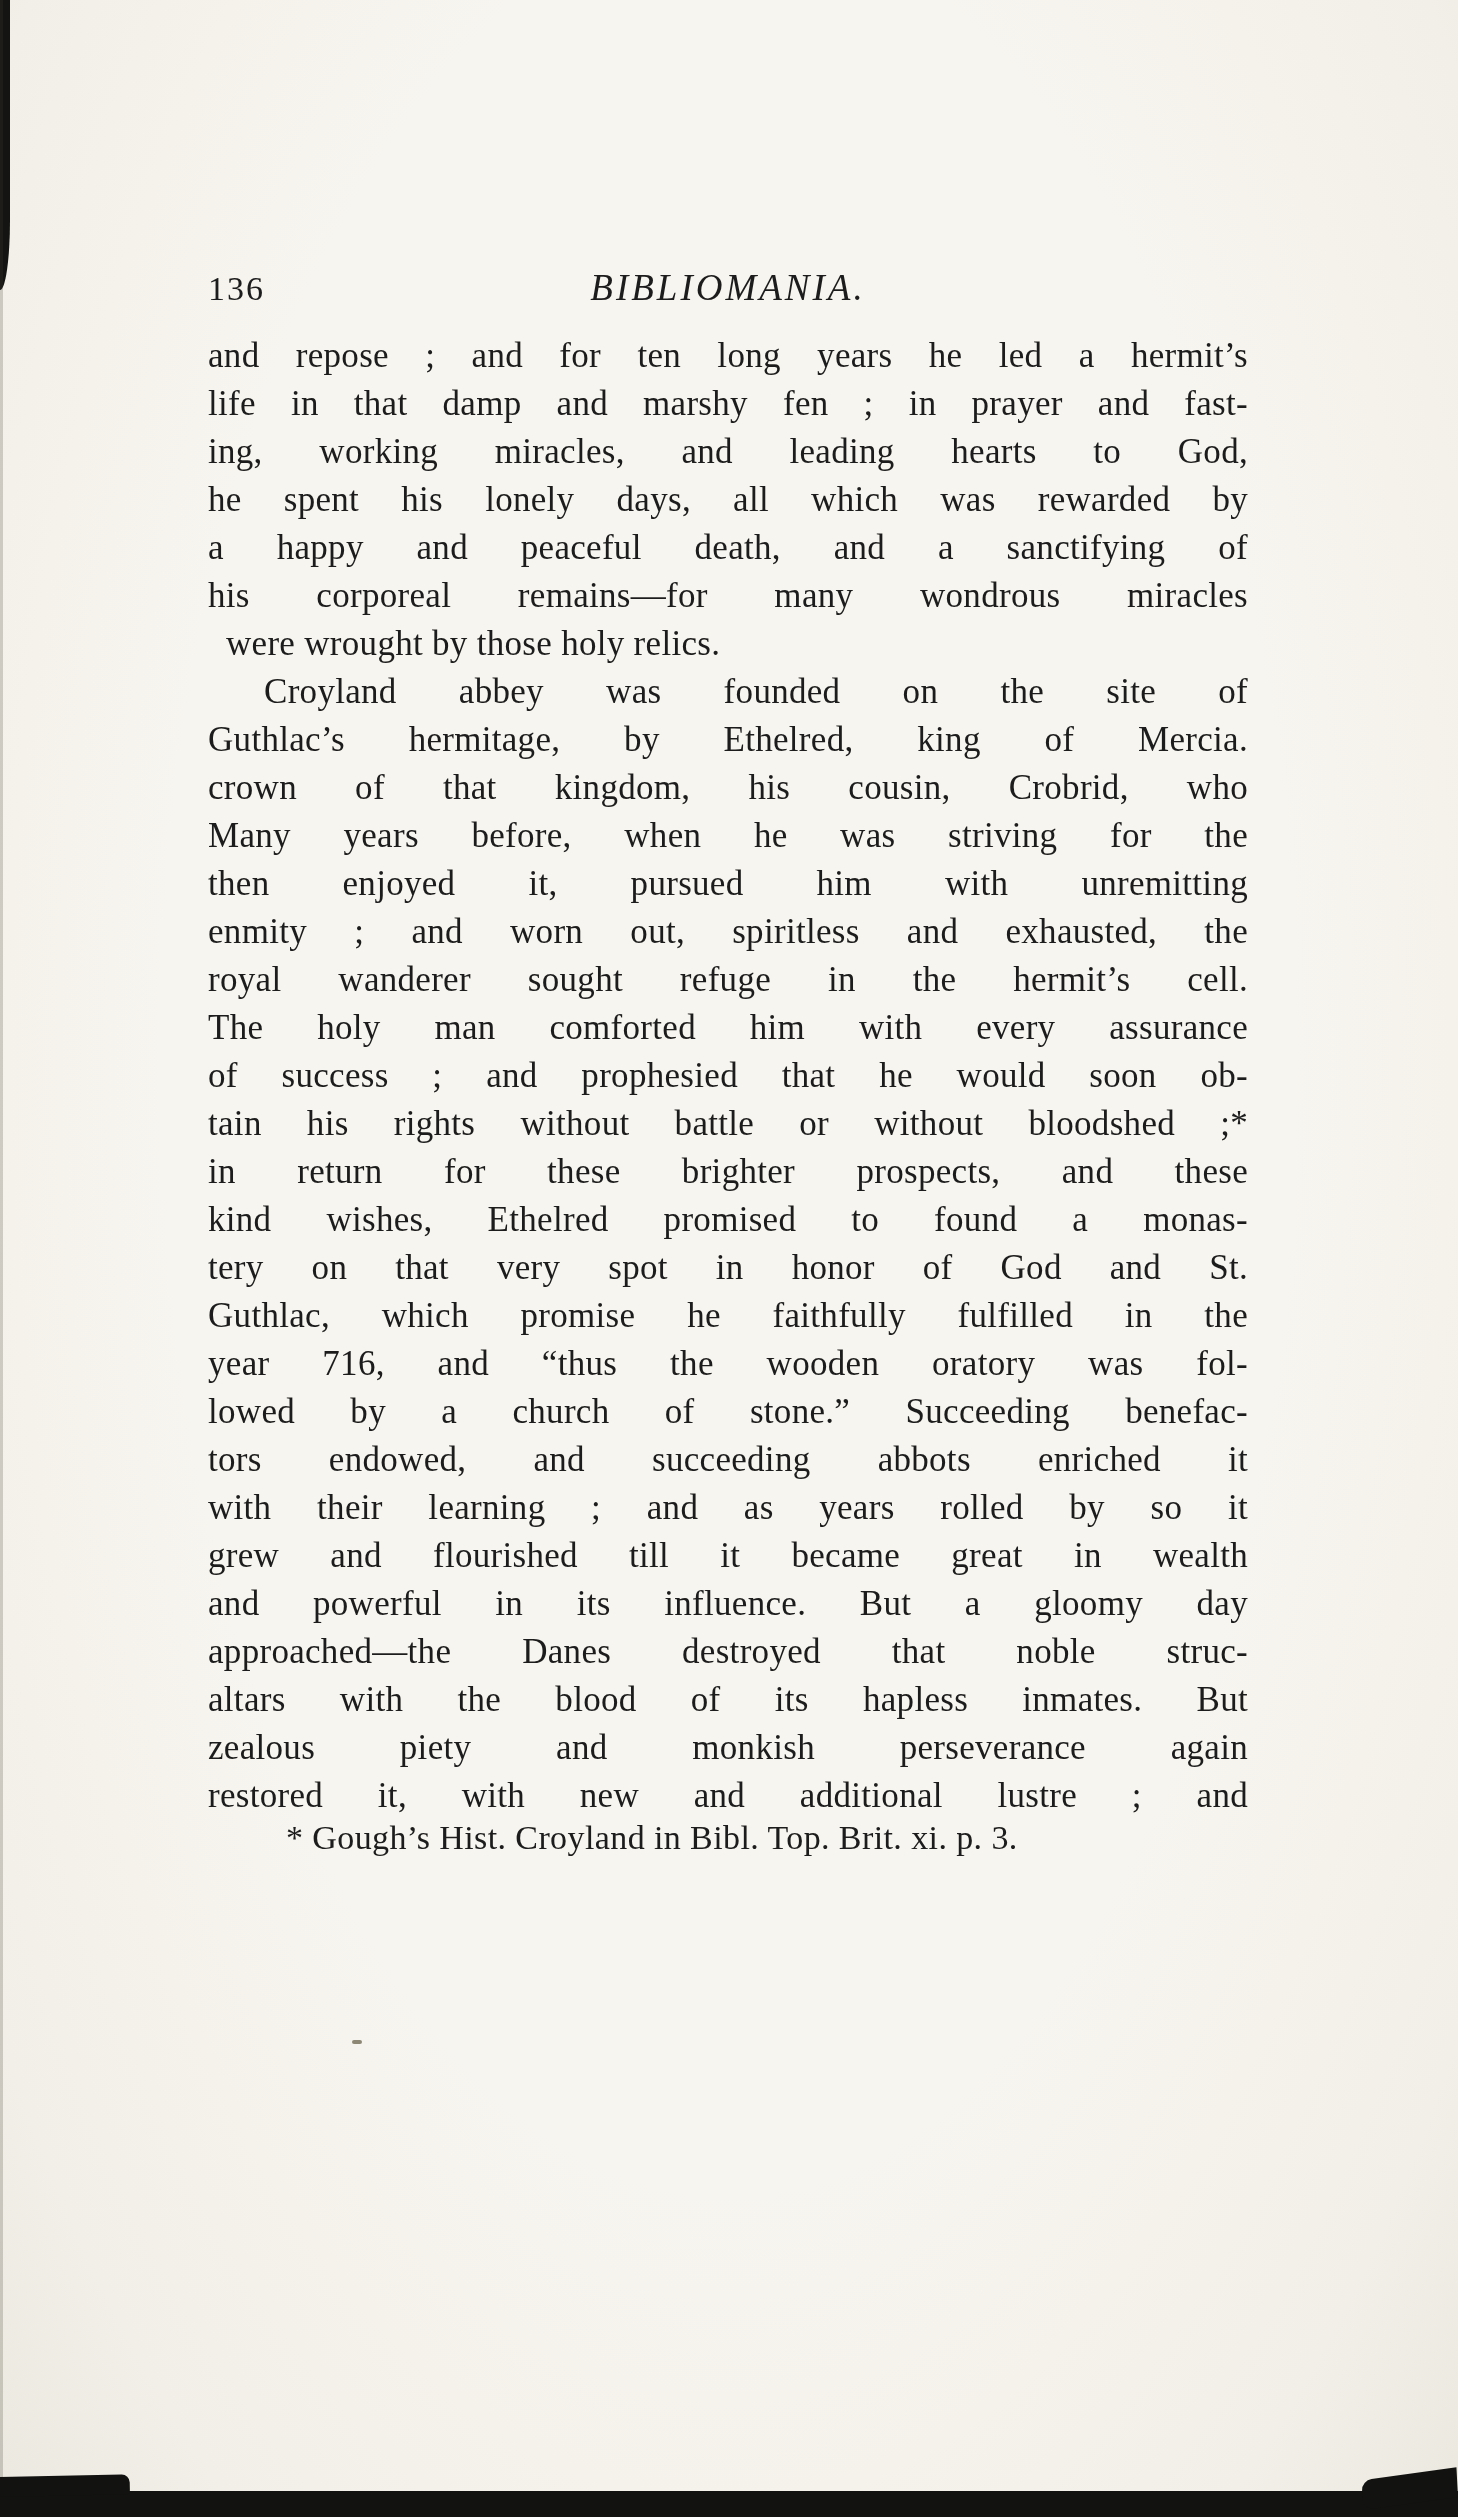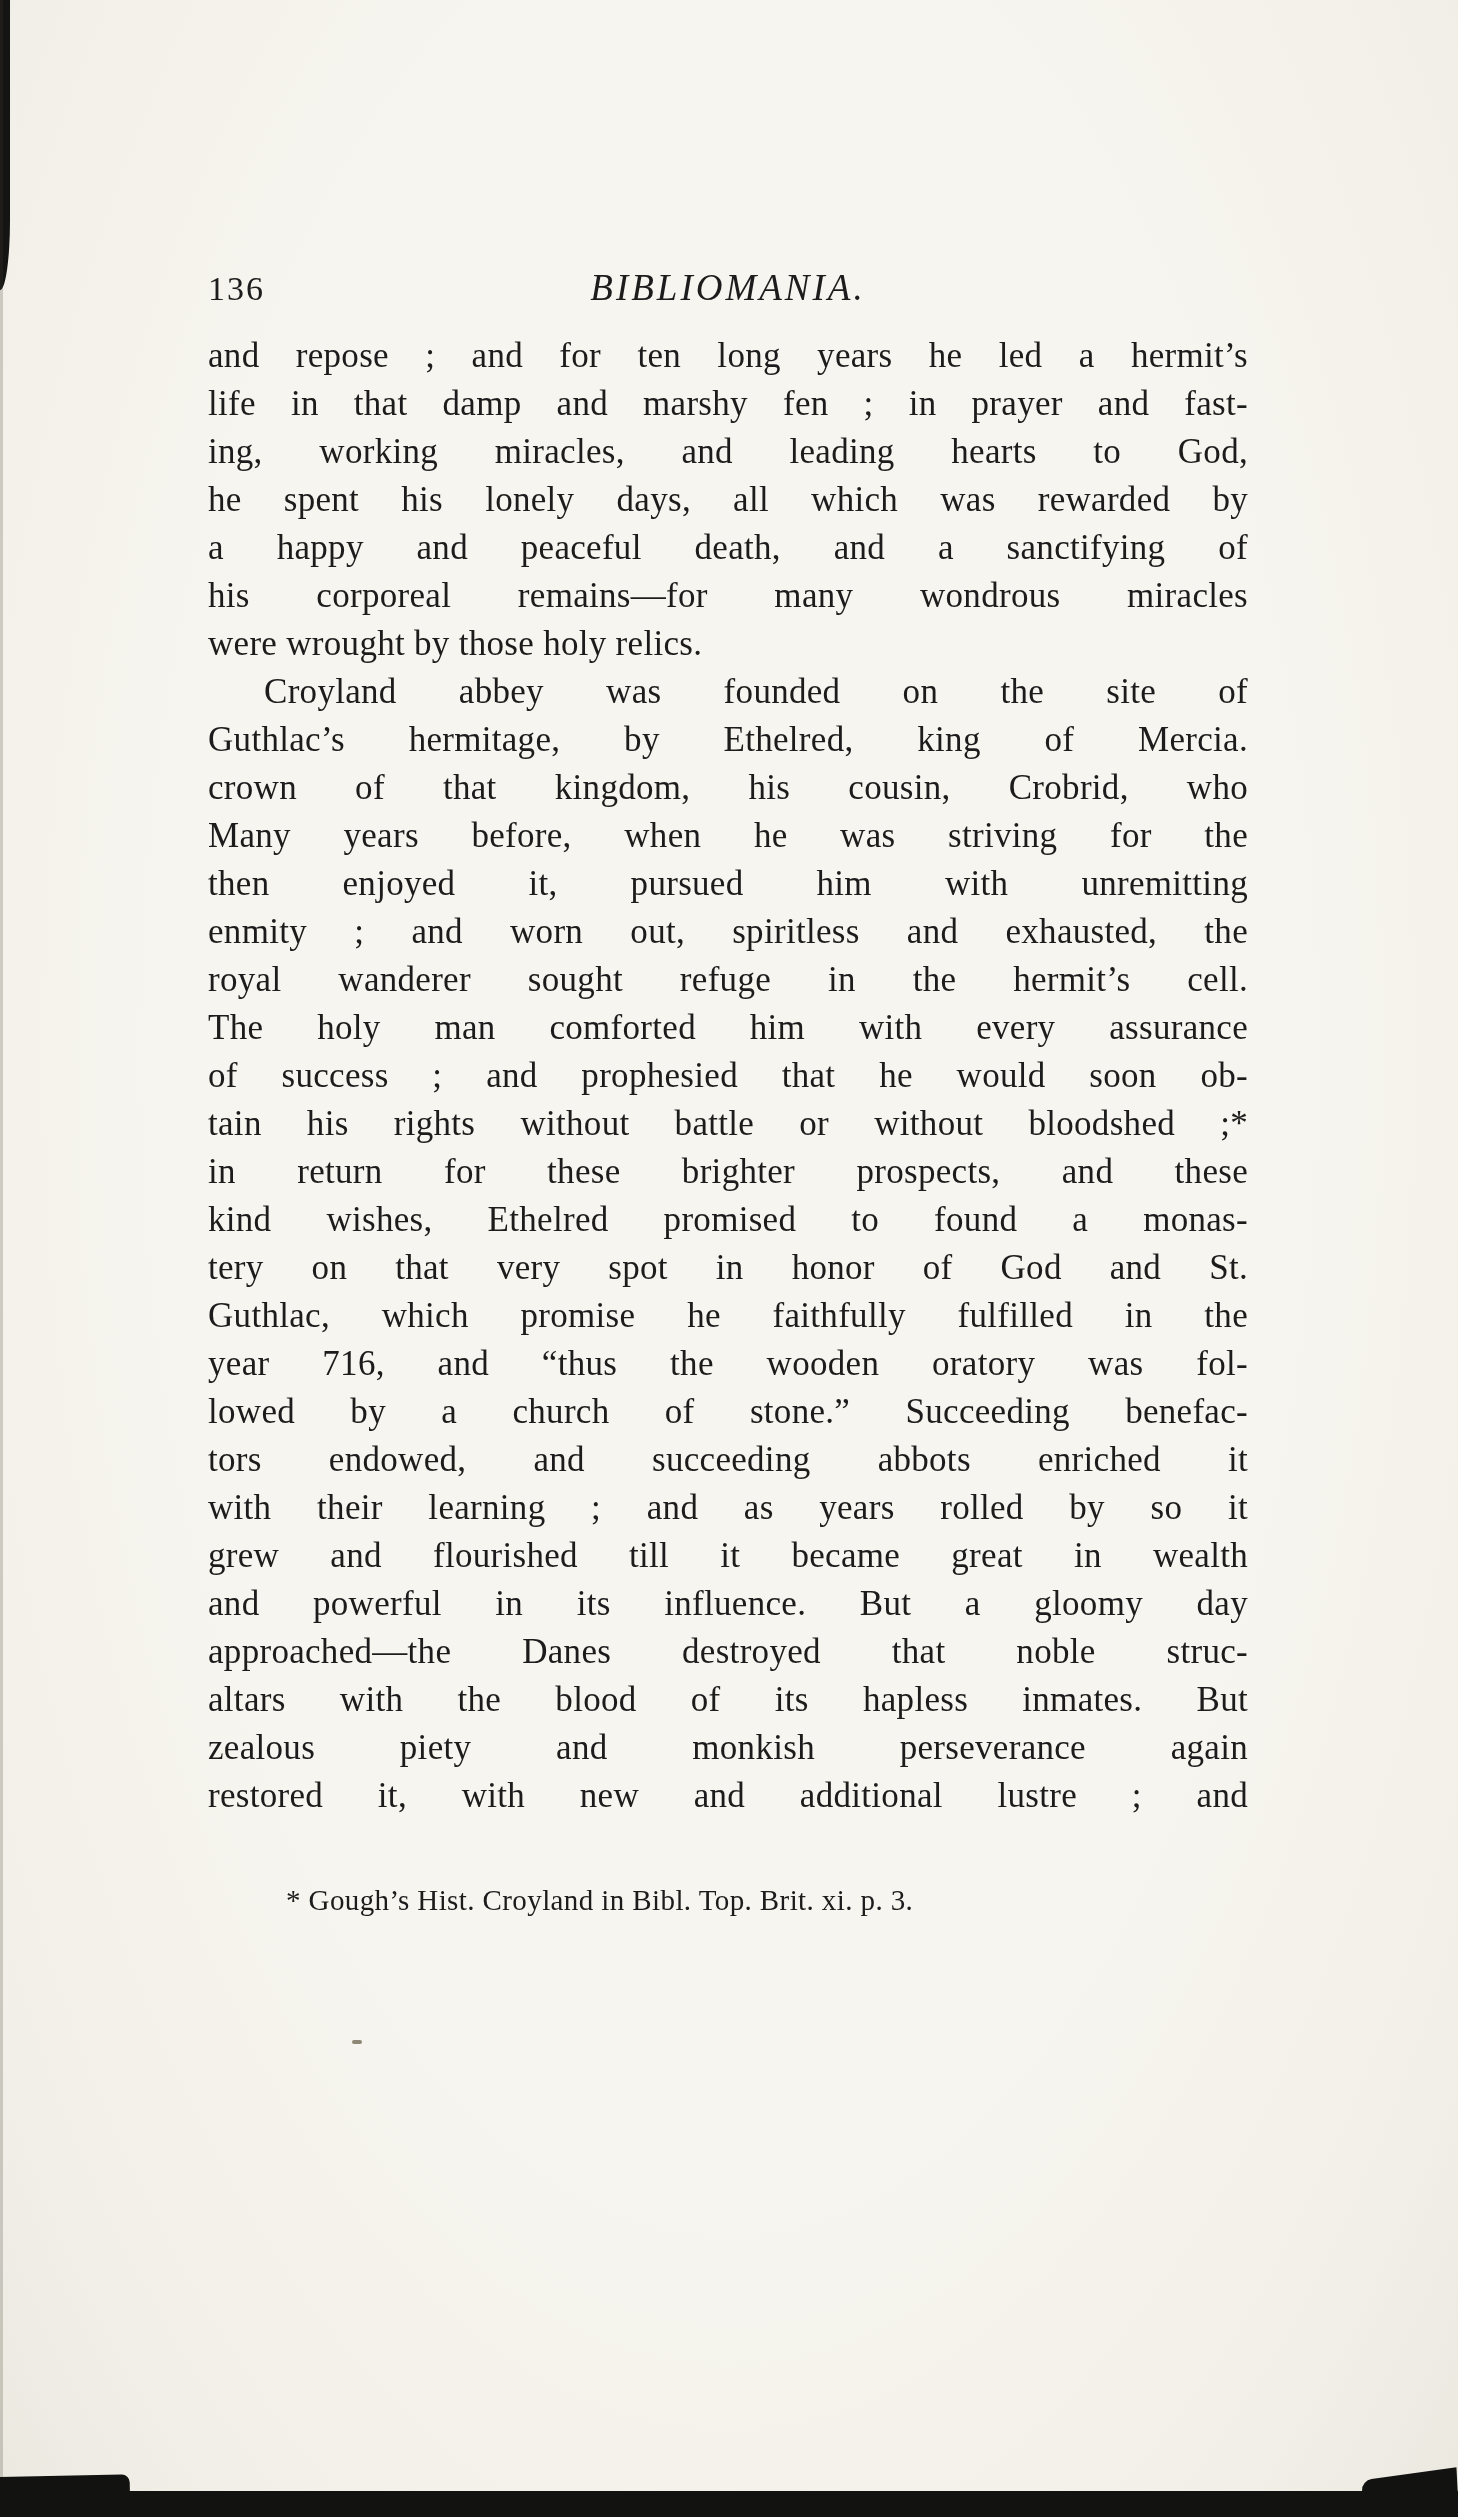--- a/index.html
+++ b/index.html
@@ -50,31 +50,32 @@
     letter-spacing: 0.3px;
     font-family: Liberation Serif, serif;
   }
   .line {
     text-align: justify;
     text-align-last: justify;
   }
   .line.nojust {
     text-align: left;
     text-align-last: left;
+    margin-left: 18px;
   }
   .line.indent {
     text-indent: 56px;
   }
 
   
   .footnote {
     position: absolute;
-    top: 1884px;
+    top: 1819px;
     left: 286px;
-    font-size: 29px;
+    font-size: 34px;
     letter-spacing: 0.4px;
   }
 
   
   .edge-left-top {
     position: absolute;
     left: 0;
     top: 0;
     width: 10px;
     height: 290px;

